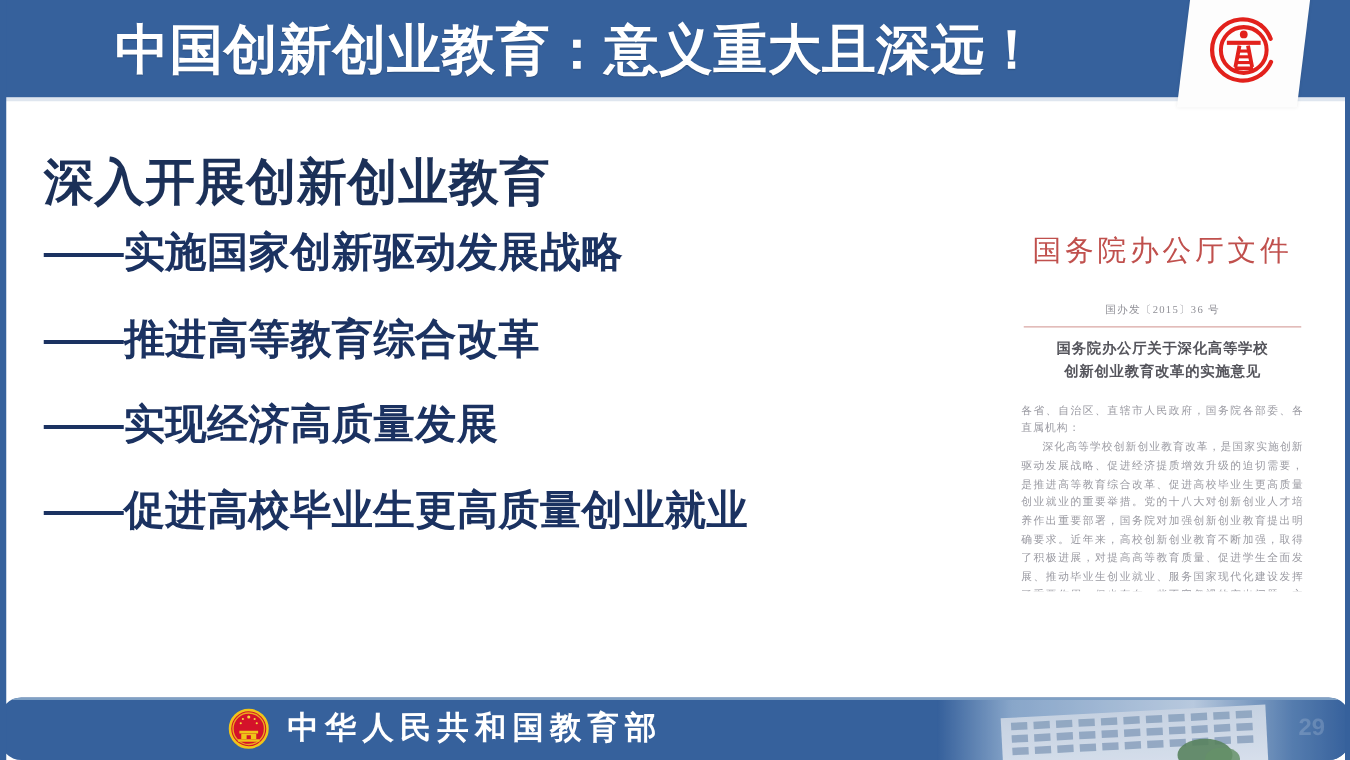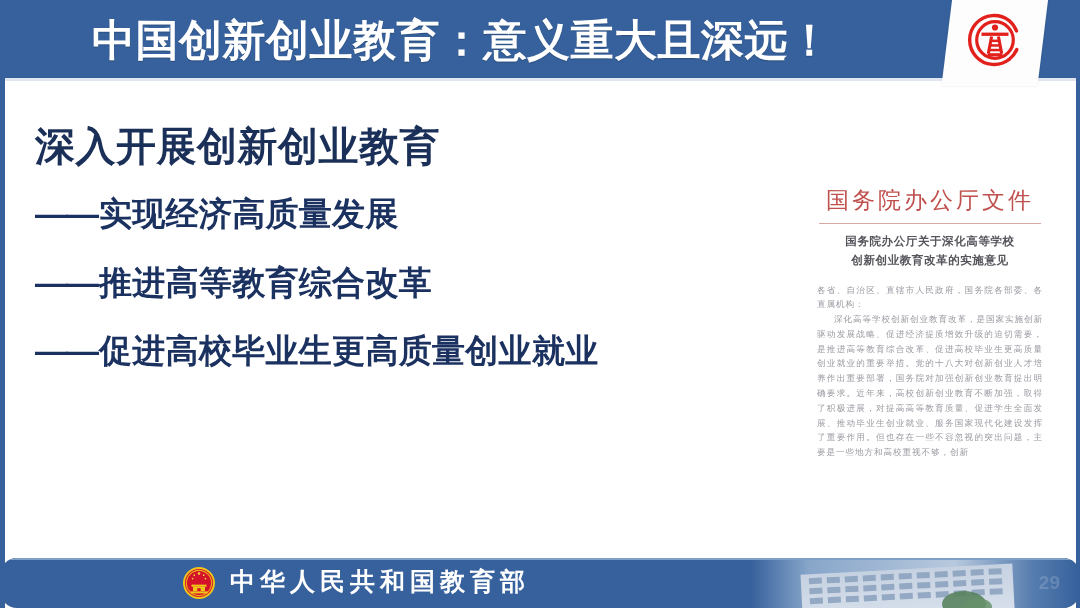--- a/index.html
+++ b/index.html
@@ -108,21 +108,21 @@
     left: 30px;
     top: 44px;
     width: 720px;
   }
   .heading-line {
     color: #1b3058;
     font-size: 40px;
     font-weight: bold;
     line-height: 1.05;
     letter-spacing: 0.5px;
-    margin: 0 0 30px 0;
+    margin: 0 0 18px 0;
     white-space: nowrap;
   }
   .bullet-line {
     color: #1b3261;
     font-size: 33px;
     font-weight: bold;
     line-height: 1.05;
     letter-spacing: 0.3px;
     margin: 0 0 34px 0;
     white-space: nowrap;
@@ -289,36 +289,40 @@
       <rect x="25.8" y="40.8" width="12.4" height="2.5" fill="#e2211c"></rect>
       <rect x="24.6" y="45.2" width="14.8" height="3.0" fill="#e2211c"></rect>
     </svg>
   </div>
 
   <div id="content">
 
     <div id="bullets">
       <div class="heading-line">深入开展创新创业教育</div>
 
+      <div class="bullet-line">
+        <span class="dash">——</span><span>实施国家创新驱动发展战略</span>
+      </div>
+
+      <div class="bullet-line">
+        <span class="dash">——</span><span>推进高等教育综合改革</span>
+      </div>
 
       <div class="bullet-line">
         <span class="dash">——</span><span>实现经济高质量发展</span>
-      </div>
-
-      <div class="bullet-line">
-        <span class="dash">——</span><span>推进高等教育综合改革</span>
       </div>
 
       <div class="bullet-line">
         <span class="dash">——</span><span>促进高校毕业生更高质量创业就业</span>
       </div>
     </div>
 
     <div id="doc">
       <div id="doc-title">国务院办公厅文件</div>
+      <div id="doc-number">国办发〔2015〕36 号</div>
       <div id="doc-rule"></div>
       <div class="doc-subtitle">国务院办公厅关于深化高等学校</div>
       <div class="doc-subtitle second">创新创业教育改革的实施意见</div>
       <div id="doc-body">
         <span>各省、自治区、直辖市人民政府，国务院各部委、各直属机构：</span>
         <span class="indent">深化高等学校创新创业教育改革，是国家实施创新驱动发展战略、促进经济提质增效升级的迫切需要，是推进高等教育综合改革、促进高校毕业生更高质量创业就业的重要举措。党的十八大对创新创业人才培养作出重要部署，国务院对加强创新创业教育提出明确要求。近年来，高校创新创业教育不断加强，取得了积极进展，对提高高等教育质量、促进学生全面发展、推动毕业生创业就业、服务国家现代化建设发挥了重要作用。但也存在一些不容忽视的突出问题，主要是一些地方和高校重视不够，创新</span>
       </div>
 
     </div>
 

